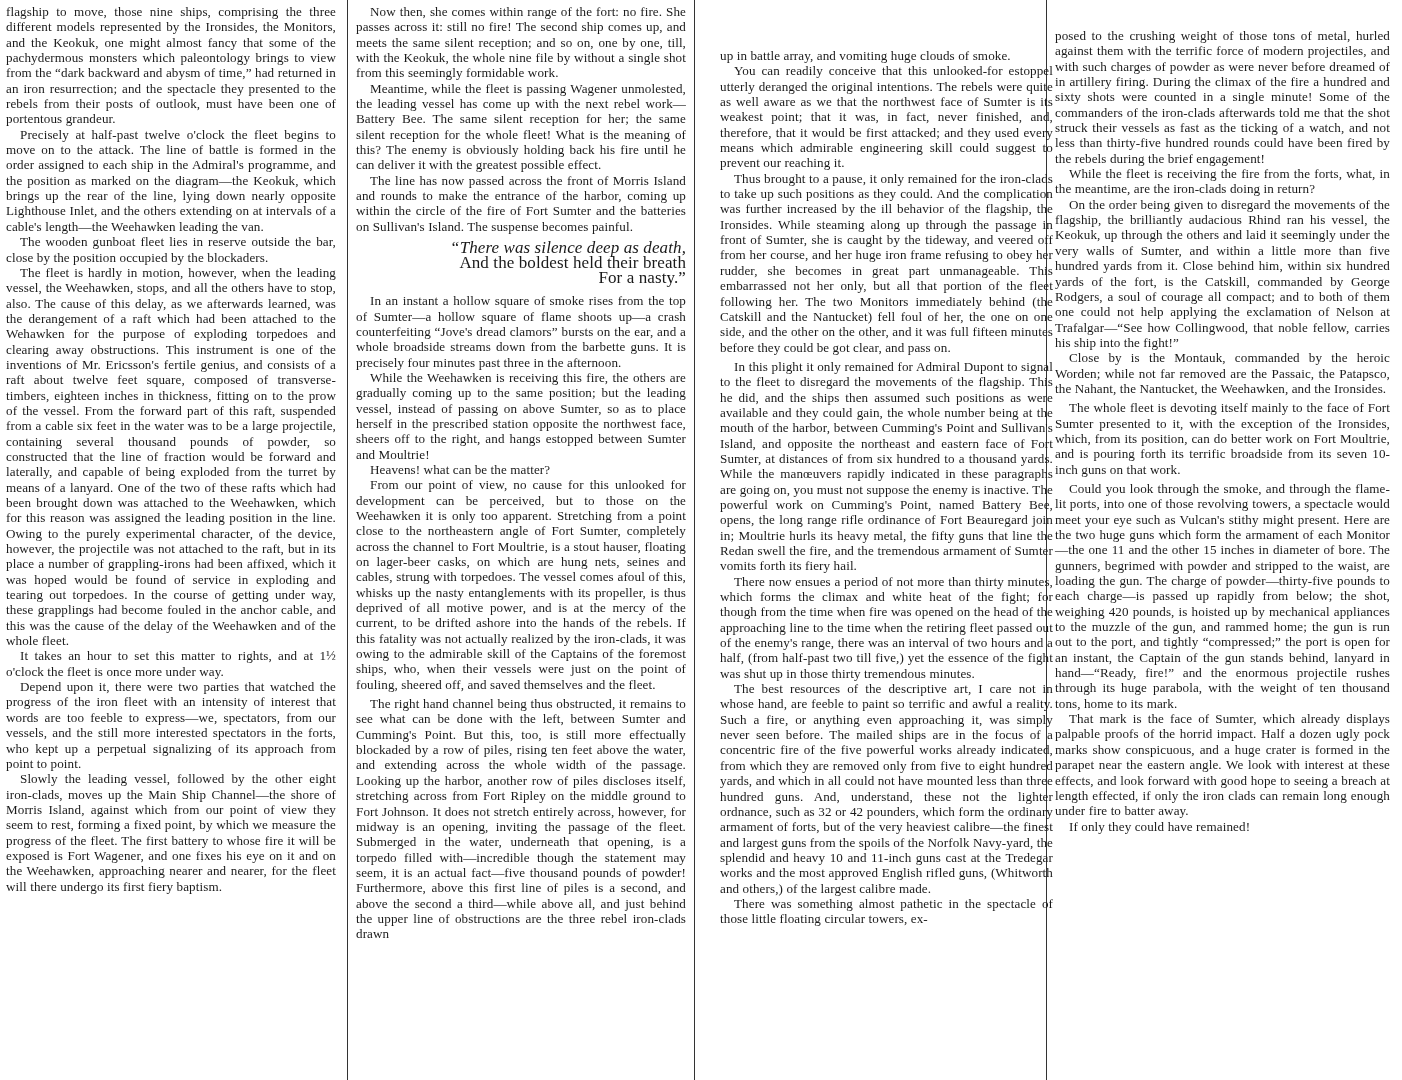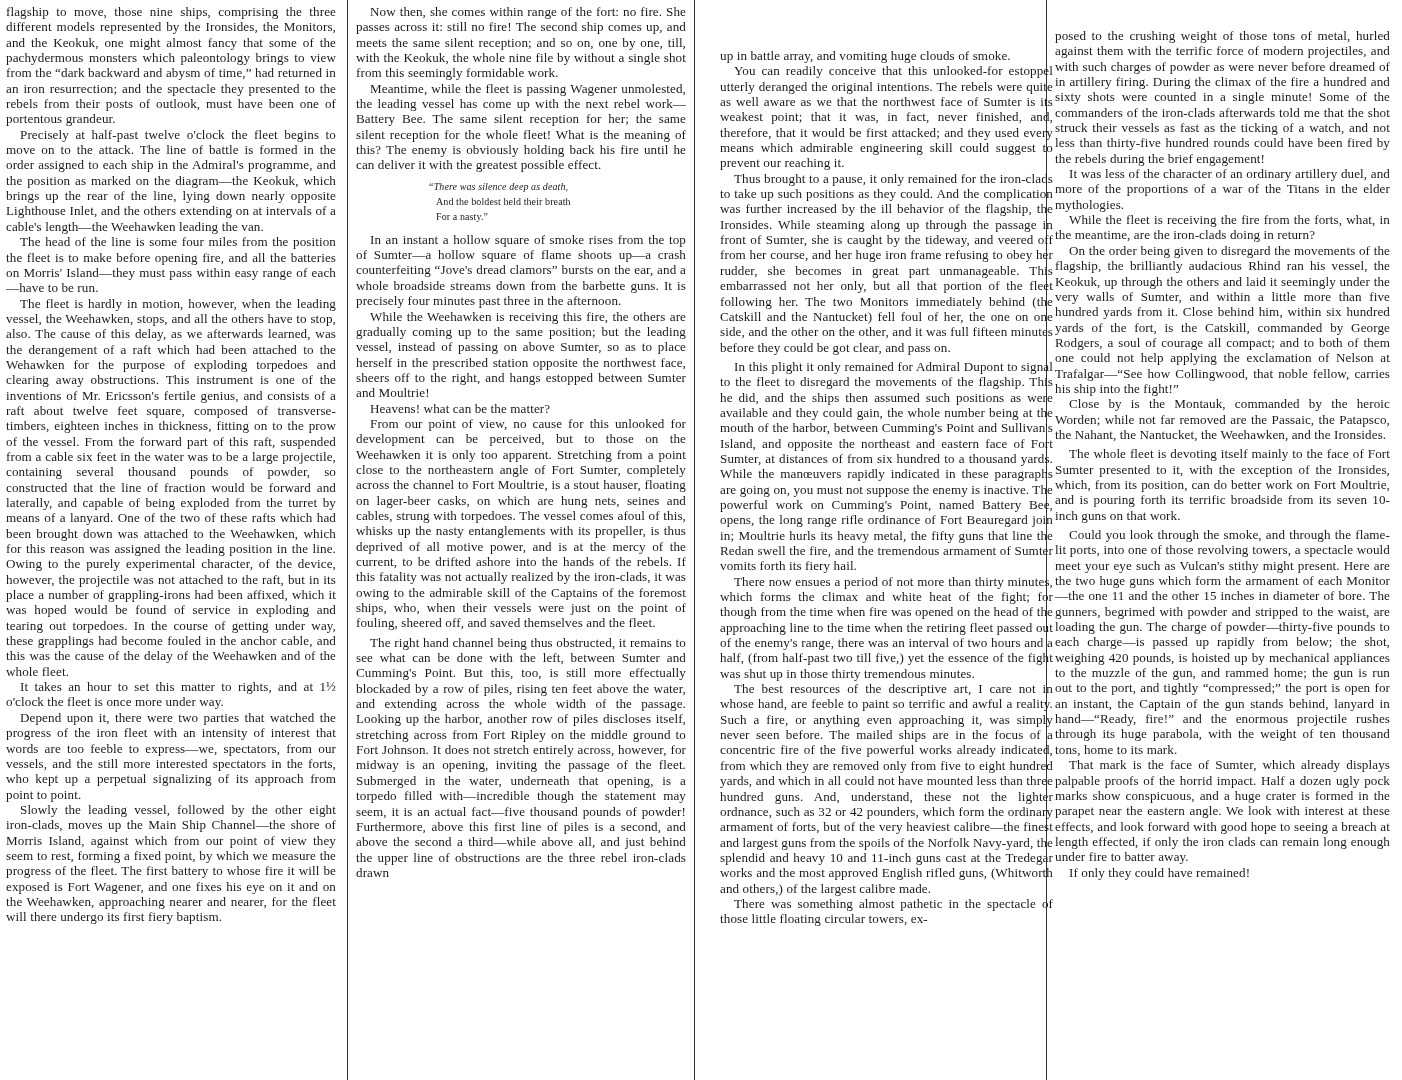--- a/index.html
+++ b/index.html
@@ -14,47 +14,48 @@
     font-size:13.1px; line-height:15.35px;
     text-align:justify; hyphens:none;
     letter-spacing:0.1px;
   }
   .col p { margin:0; text-indent:0; }
   .col p.ind { text-indent:14px; }
   .col p.cont { text-indent:0; }
   .rule {
     position:absolute; top:0; width:1px; background:#333;
   }
-  .poem { margin:6px 0 8px 72px; font-style:italic; font-size:10px; line-height:15px; text-align:left; }
+  .poem { margin:6px 0 8px 72px; font-style:italic; font-size:17px; line-height:15px; text-align:right; }
   .poem span { display:block; }
   .poem span.in { padding-left:8px; font-style:normal; }
   .sp { height:4px; }
 </style>
 </head>
 <body>
 
 <div class="page">
 
   <div class="rule" style="left:347px;height:1080px;"></div>
   <div class="rule" style="left:694px;height:1080px;"></div>
   <div class="rule" style="left:1046px;height:1080px;"></div>
 
   <div class="col" style="left:6px;width:330px;">
     <p class="cont">flagship to move, those nine ships, comprising the three different models represented by the Ironsides, the Monitors, and the Keokuk, one might almost fancy that some of the pachydermous monsters which paleontology brings to view from the “dark backward and abysm of time,” had returned in an iron resurrection; and the spectacle they presented to the rebels from their posts of outlook, must have been one of portentous grandeur.</p>
     <p class="ind">Precisely at half-past twelve o'clock the fleet begins to move on to the attack. The line of battle is formed in the order assigned to each ship in the Admiral's programme, and the position as marked on the diagram—the Keokuk, which brings up the rear of the line, lying down nearly opposite Lighthouse Inlet, and the others extending on at intervals of a cable's length—the Weehawken leading the van.</p>
-    <p class="ind">The head of the line is some four miles from the position the fleet is to make before opening fire, and all the batteries on Morris' Island—they must pass within easy range of each—have to be run.</p>
+    <p class="ind">The wooden gunboat fleet lies in reserve outside the bar, close by the position occupied by the blockaders.</p>
     <p class="ind">The fleet is hardly in motion, however, when the leading vessel, the Weehawken, stops, and all the others have to stop, also. The cause of this delay, as we afterwards learned, was the derangement of a raft which had been attached to the Wehawken for the purpose of exploding torpedoes and clearing away obstructions. This instrument is one of the inventions of Mr. Ericsson's fertile genius, and consists of a raft about twelve feet square, composed of transverse-timbers, eighteen inches in thickness, fitting on to the prow of the vessel. From the forward part of this raft, suspended from a cable six feet in the water was to be a large projectile, containing several thousand pounds of powder, so constructed that the line of fraction would be forward and laterally, and capable of being exploded from the turret by means of a lanyard. One of the two of these rafts which had been brought down was attached to the Weehawken, which for this reason was assigned the leading position in the line. Owing to the purely experimental character, of the device, however, the projectile was not attached to the raft, but in its place a number of grappling-irons had been affixed, which it was hoped would be found of service in exploding and tearing out torpedoes. In the course of getting under way, these grapplings had become fouled in the anchor cable, and this was the cause of the delay of the Weehawken and of the whole fleet.</p>
     <p class="ind">It takes an hour to set this matter to rights, and at 1½ o'clock the fleet is once more under way.</p>
     <p class="ind">Depend upon it, there were two parties that watched the progress of the iron fleet with an intensity of interest that words are too feeble to express—we, spectators, from our vessels, and the still more interested spectators in the forts, who kept up a perpetual signalizing of its approach from point to point.</p>
     <p class="ind">Slowly the leading vessel, followed by the other eight iron-clads, moves up the Main Ship Channel—the shore of Morris Island, against which from our point of view they seem to rest, forming a fixed point, by which we measure the progress of the fleet. The first battery to whose fire it will be exposed is Fort Wagener, and one fixes his eye on it and on the Weehawken, approaching nearer and nearer, for the fleet will there undergo its first fiery baptism.</p>
   </div>
 
   <div class="col" style="left:356px;width:330px;">
     <p class="ind">Now then, she comes within range of the fort: no fire. She passes across it: still no fire! The second ship comes up, and meets the same silent reception; and so on, one by one, till, with the Keokuk, the whole nine file by without a single shot from this seemingly formidable work.</p>
     <p class="ind">Meantime, while the fleet is passing Wagener unmolested, the leading vessel has come up with the next rebel work—Battery Bee. The same silent reception for her; the same silent reception for the whole fleet! What is the meaning of this? The enemy is obviously holding back his fire until he can deliver it with the greatest possible effect.</p>
+    <p class="ind">The line has now passed across the front of Morris Island and rounds to make the entrance of the harbor, coming up within the circle of the fire of Fort Sumter and the batteries on Sullivan's Island. The suspense becomes painful.</p>
     <div class="poem">
       <span>“There was silence deep as death,</span>
       <span class="in">And the boldest held their breath</span>
       <span class="in">For a nasty.”</span>
     </div>
     <p class="ind">In an instant a hollow square of smoke rises from the top of Sumter—a hollow square of flame shoots up—a crash counterfeiting “Jove's dread clamors” bursts on the ear, and a whole broadside streams down from the barbette guns. It is precisely four minutes past three in the afternoon.</p>
     <p class="ind">While the Weehawken is receiving this fire, the others are gradually coming up to the same position; but the leading vessel, instead of passing on above Sumter, so as to place herself in the prescribed station opposite the northwest face, sheers off to the right, and hangs estopped between Sumter and Moultrie!</p>
     <p class="ind">Heavens! what can be the matter?</p>
     <p class="ind">From our point of view, no cause for this unlooked for development can be perceived, but to those on the Weehawken it is only too apparent. Stretching from a point close to the northeastern angle of Fort Sumter, completely across the channel to Fort Moultrie, is a stout hauser, floating on lager-beer casks, on which are hung nets, seines and cables, strung with torpedoes. The vessel comes afoul of this, whisks up the nasty entanglements with its propeller, is thus deprived of all motive power, and is at the mercy of the current, to be drifted ashore into the hands of the rebels. If this fatality was not actually realized by the iron-clads, it was owing to the admirable skill of the Captains of the foremost ships, who, when their vessels were just on the point of fouling, sheered off, and saved themselves and the fleet.</p>
     <div class="sp"></div>
@@ -67,21 +68,20 @@
     <p class="ind">Thus brought to a pause, it only remained for the iron-clads to take up such positions as they could. And the complication was further increased by the ill behavior of the flagship, the Ironsides. While steaming along up through the passage in front of Sumter, she is caught by the tideway, and veered off from her course, and her huge iron frame refusing to obey her rudder, she becomes in great part unmanageable. This embarrassed not her only, but all that portion of the fleet following her. The two Monitors immediately behind (the Catskill and the Nantucket) fell foul of her, the one on one side, and the other on the other, and it was full fifteen minutes before they could be got clear, and pass on.</p>
     <div class="sp"></div>
     <p class="ind">In this plight it only remained for Admiral Dupont to signal to the fleet to disregard the movements of the flagship. This he did, and the ships then assumed such positions as were available and they could gain, the whole number being at the mouth of the harbor, between Cumming's Point and Sullivan's Island, and opposite the northeast and eastern face of Fort Sumter, at distances of from six hundred to a thousand yards. While the manœuvers rapidly indicated in these paragraphs are going on, you must not suppose the enemy is inactive. The powerful work on Cumming's Point, named Battery Bee, opens, the long range rifle ordinance of Fort Beauregard join in; Moultrie hurls its heavy metal, the fifty guns that line the Redan swell the fire, and the tremendous armament of Sumter vomits forth its fiery hail.</p>
     <p class="ind">There now ensues a period of not more than thirty minutes, which forms the climax and white heat of the fight; for though from the time when fire was opened on the head of the approaching line to the time when the retiring fleet passed out of the enemy's range, there was an interval of two hours and a half, (from half-past two till five,) yet the essence of the fight was shut up in those thirty tremendous minutes.</p>
     <p class="ind">The best resources of the descriptive art, I care not in whose hand, are feeble to paint so terrific and awful a reality. Such a fire, or anything even approaching it, was simply never seen before. The mailed ships are in the focus of a concentric fire of the five powerful works already indicated, from which they are removed only from five to eight hundred yards, and which in all could not have mounted less than three hundred guns. And, understand, these not the lighter ordnance, such as 32 or 42 pounders, which form the ordinary armament of forts, but of the very heaviest calibre—the finest and largest guns from the spoils of the Norfolk Navy-yard, the splendid and heavy 10 and 11-inch guns cast at the Tredegar works and the most approved English rifled guns, (Whitworth and others,) of the largest calibre made.</p>
     <p class="ind">There was something almost pathetic in the spectacle of those little floating circular towers, ex-</p>
   </div>
 
   <div class="col" style="left:1055px;width:335px;margin-top:24px;">
     <p class="cont">posed to the crushing weight of those tons of metal, hurled against them with the terrific force of modern projectiles, and with such charges of powder as were never before dreamed of in artillery firing. During the climax of the fire a hundred and sixty shots were counted in a single minute! Some of the commanders of the iron-clads afterwards told me that the shot struck their vessels as fast as the ticking of a watch, and not less than thirty-five hundred rounds could have been fired by the rebels during the brief engagement!</p>
-    <p class="ind">It was less of the character of an ordinary artillery duel, and more of the proportions of a war of the Titans in the elder mythologies.</p>
     <p class="ind">While the fleet is receiving the fire from the forts, what, in the meantime, are the iron-clads doing in return?</p>
     <p class="ind">On the order being given to disregard the movements of the flagship, the brilliantly audacious Rhind ran his vessel, the Keokuk, up through the others and laid it seemingly under the very walls of Sumter, and within a little more than five hundred yards from it. Close behind him, within six hundred yards of the fort, is the Catskill, commanded by George Rodgers, a soul of courage all compact; and to both of them one could not help applying the exclamation of Nelson at Trafalgar—“See how Collingwood, that noble fellow, carries his ship into the fight!”</p>
     <p class="ind">Close by is the Montauk, commanded by the heroic Worden; while not far removed are the Passaic, the Patapsco, the Nahant, the Nantucket, the Weehawken, and the Ironsides.</p>
     <div class="sp"></div>
     <p class="ind">The whole fleet is devoting itself mainly to the face of Fort Sumter presented to it, with the exception of the Ironsides, which, from its position, can do better work on Fort Moultrie, and is pouring forth its terrific broadside from its seven 10-inch guns on that work.</p>
     <div class="sp"></div>
     <p class="ind">Could you look through the smoke, and through the flame-lit ports, into one of those revolving towers, a spectacle would meet your eye such as Vulcan's stithy might present. Here are the two huge guns which form the armament of each Monitor—the one 11 and the other 15 inches in diameter of bore. The gunners, begrimed with powder and stripped to the waist, are loading the gun. The charge of powder—thirty-five pounds to each charge—is passed up rapidly from below; the shot, weighing 420 pounds, is hoisted up by mechanical appliances to the muzzle of the gun, and rammed home; the gun is run out to the port, and tightly “compressed;” the port is open for an instant, the Captain of the gun stands behind, lanyard in hand—“Ready, fire!” and the enormous projectile rushes through its huge parabola, with the weight of ten thousand tons, home to its mark.</p>
     <p class="ind">That mark is the face of Sumter, which already displays palpable proofs of the horrid impact. Half a dozen ugly pock marks show conspicuous, and a huge crater is formed in the parapet near the eastern angle. We look with interest at these effects, and look forward with good hope to seeing a breach at length effected, if only the iron clads can remain long enough under fire to batter away.</p>
     <p class="ind">If only they could have remained!</p>
   </div>

